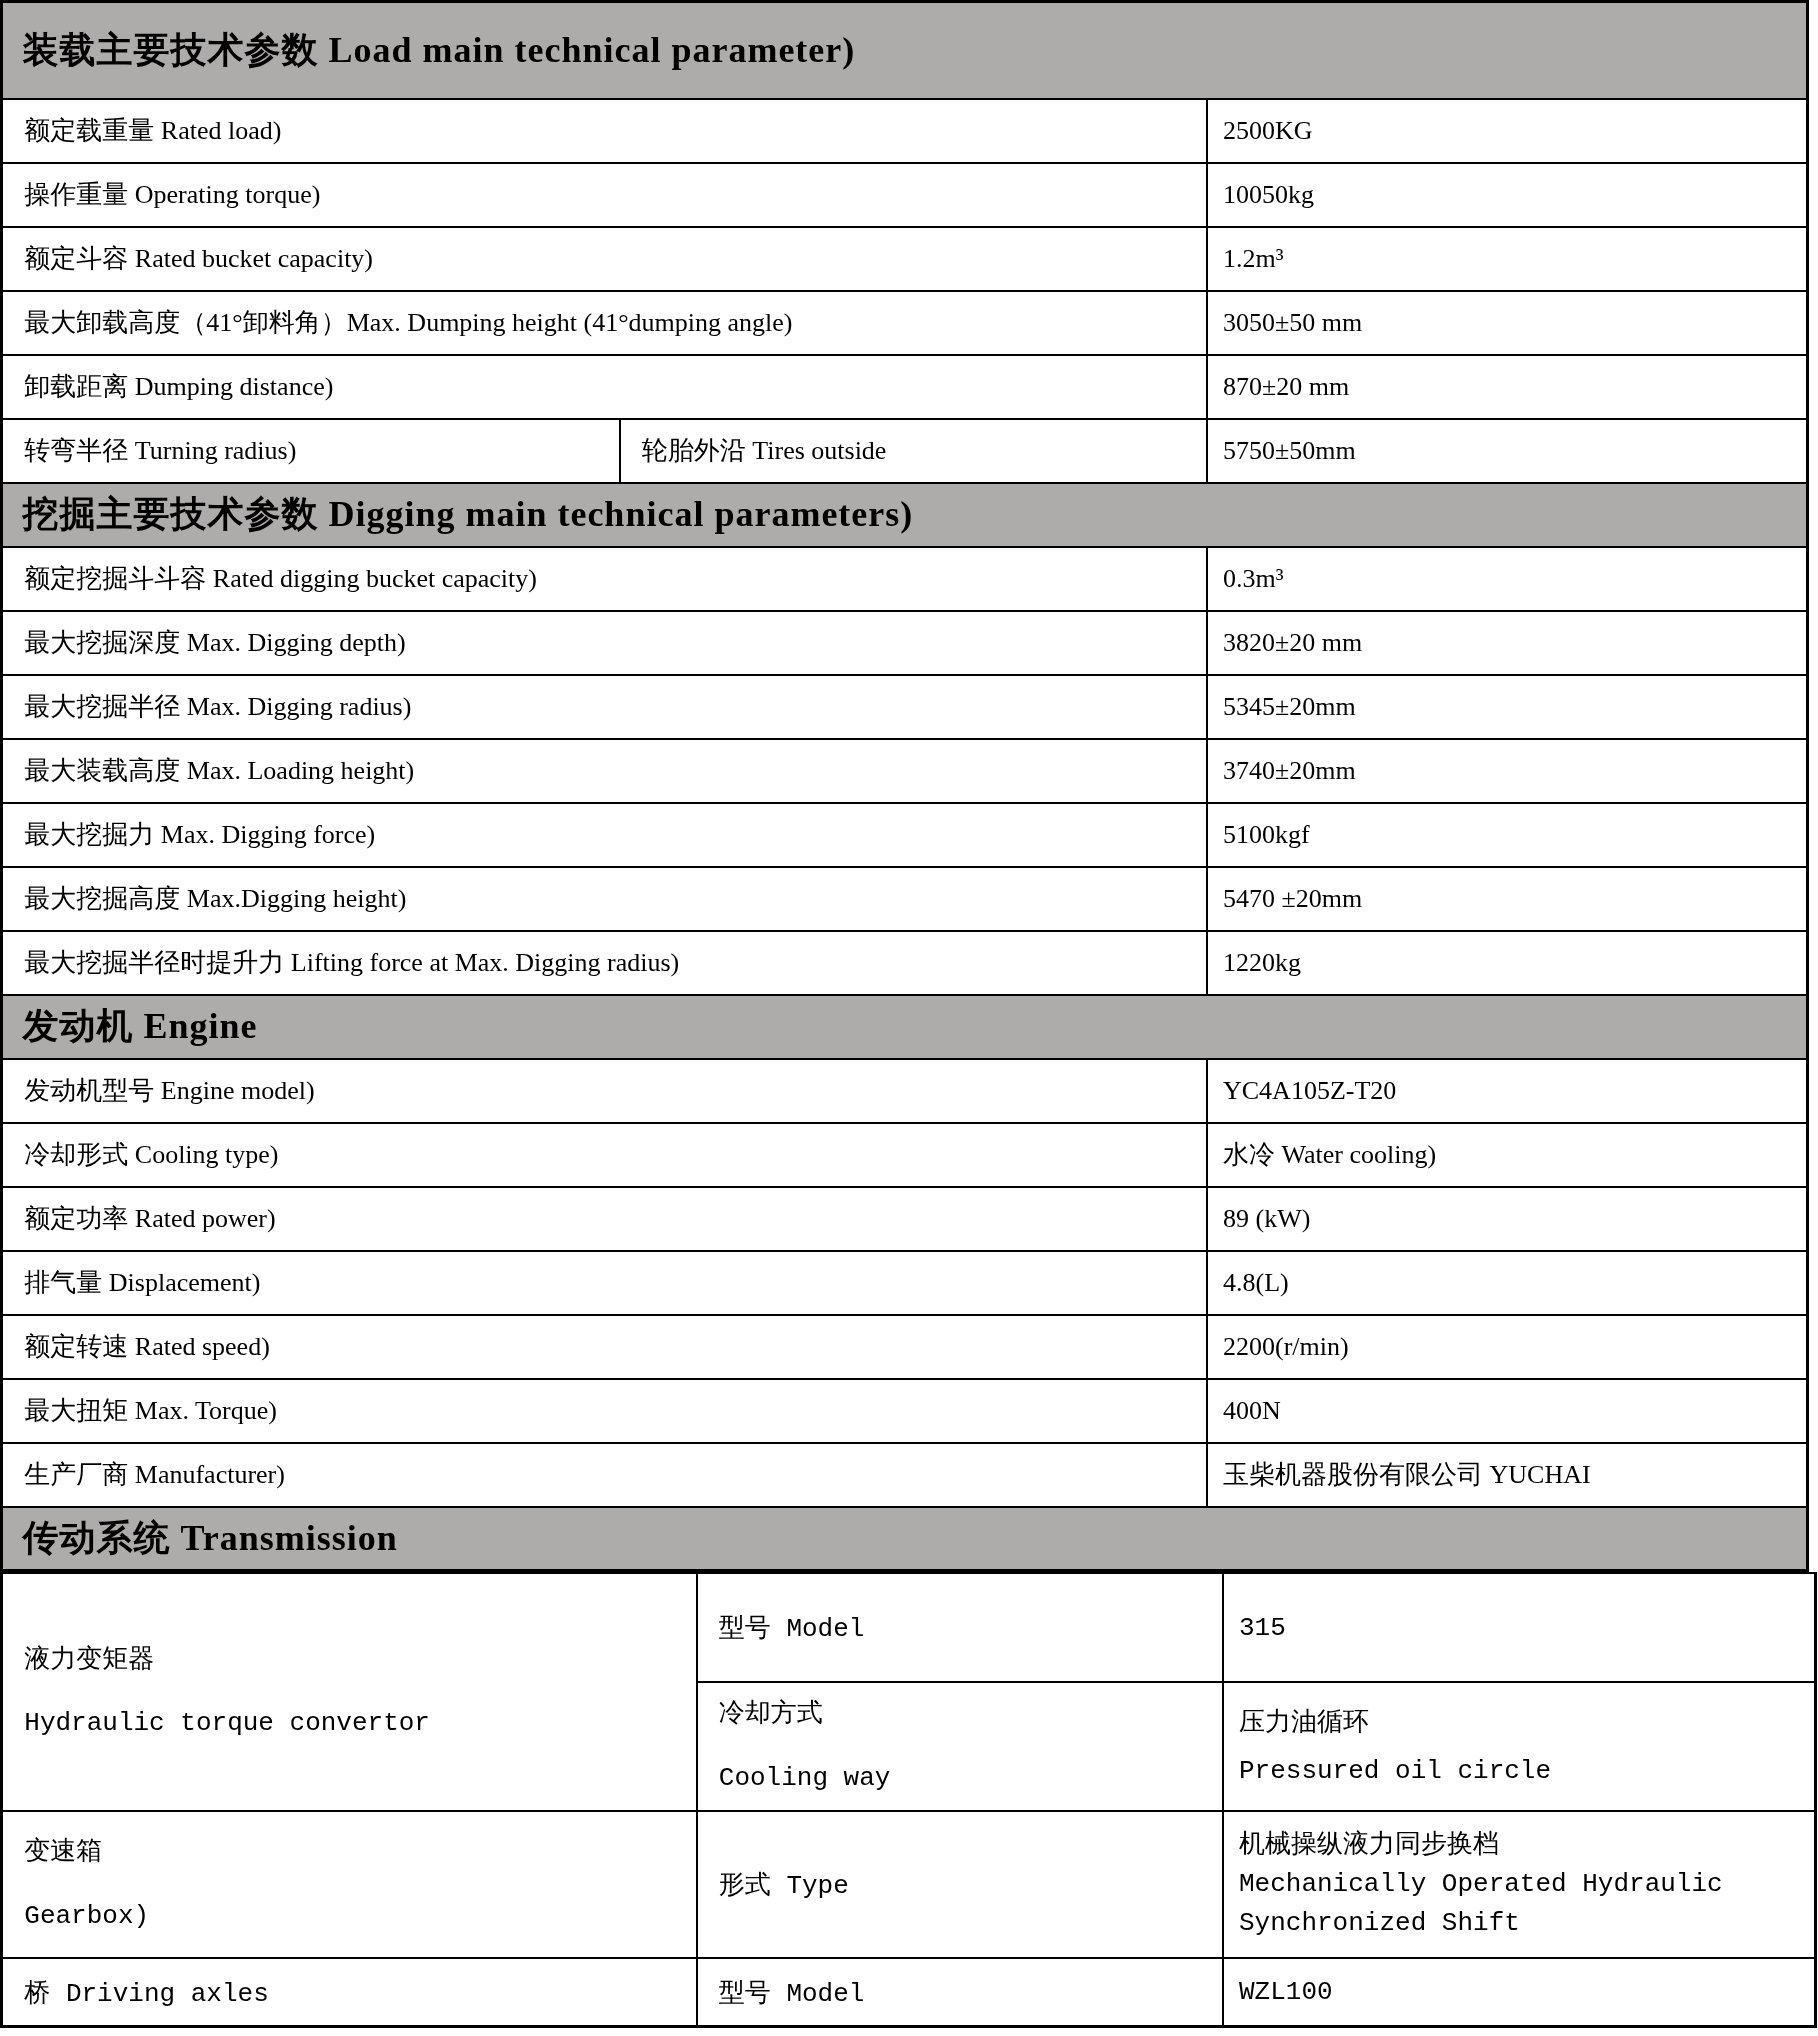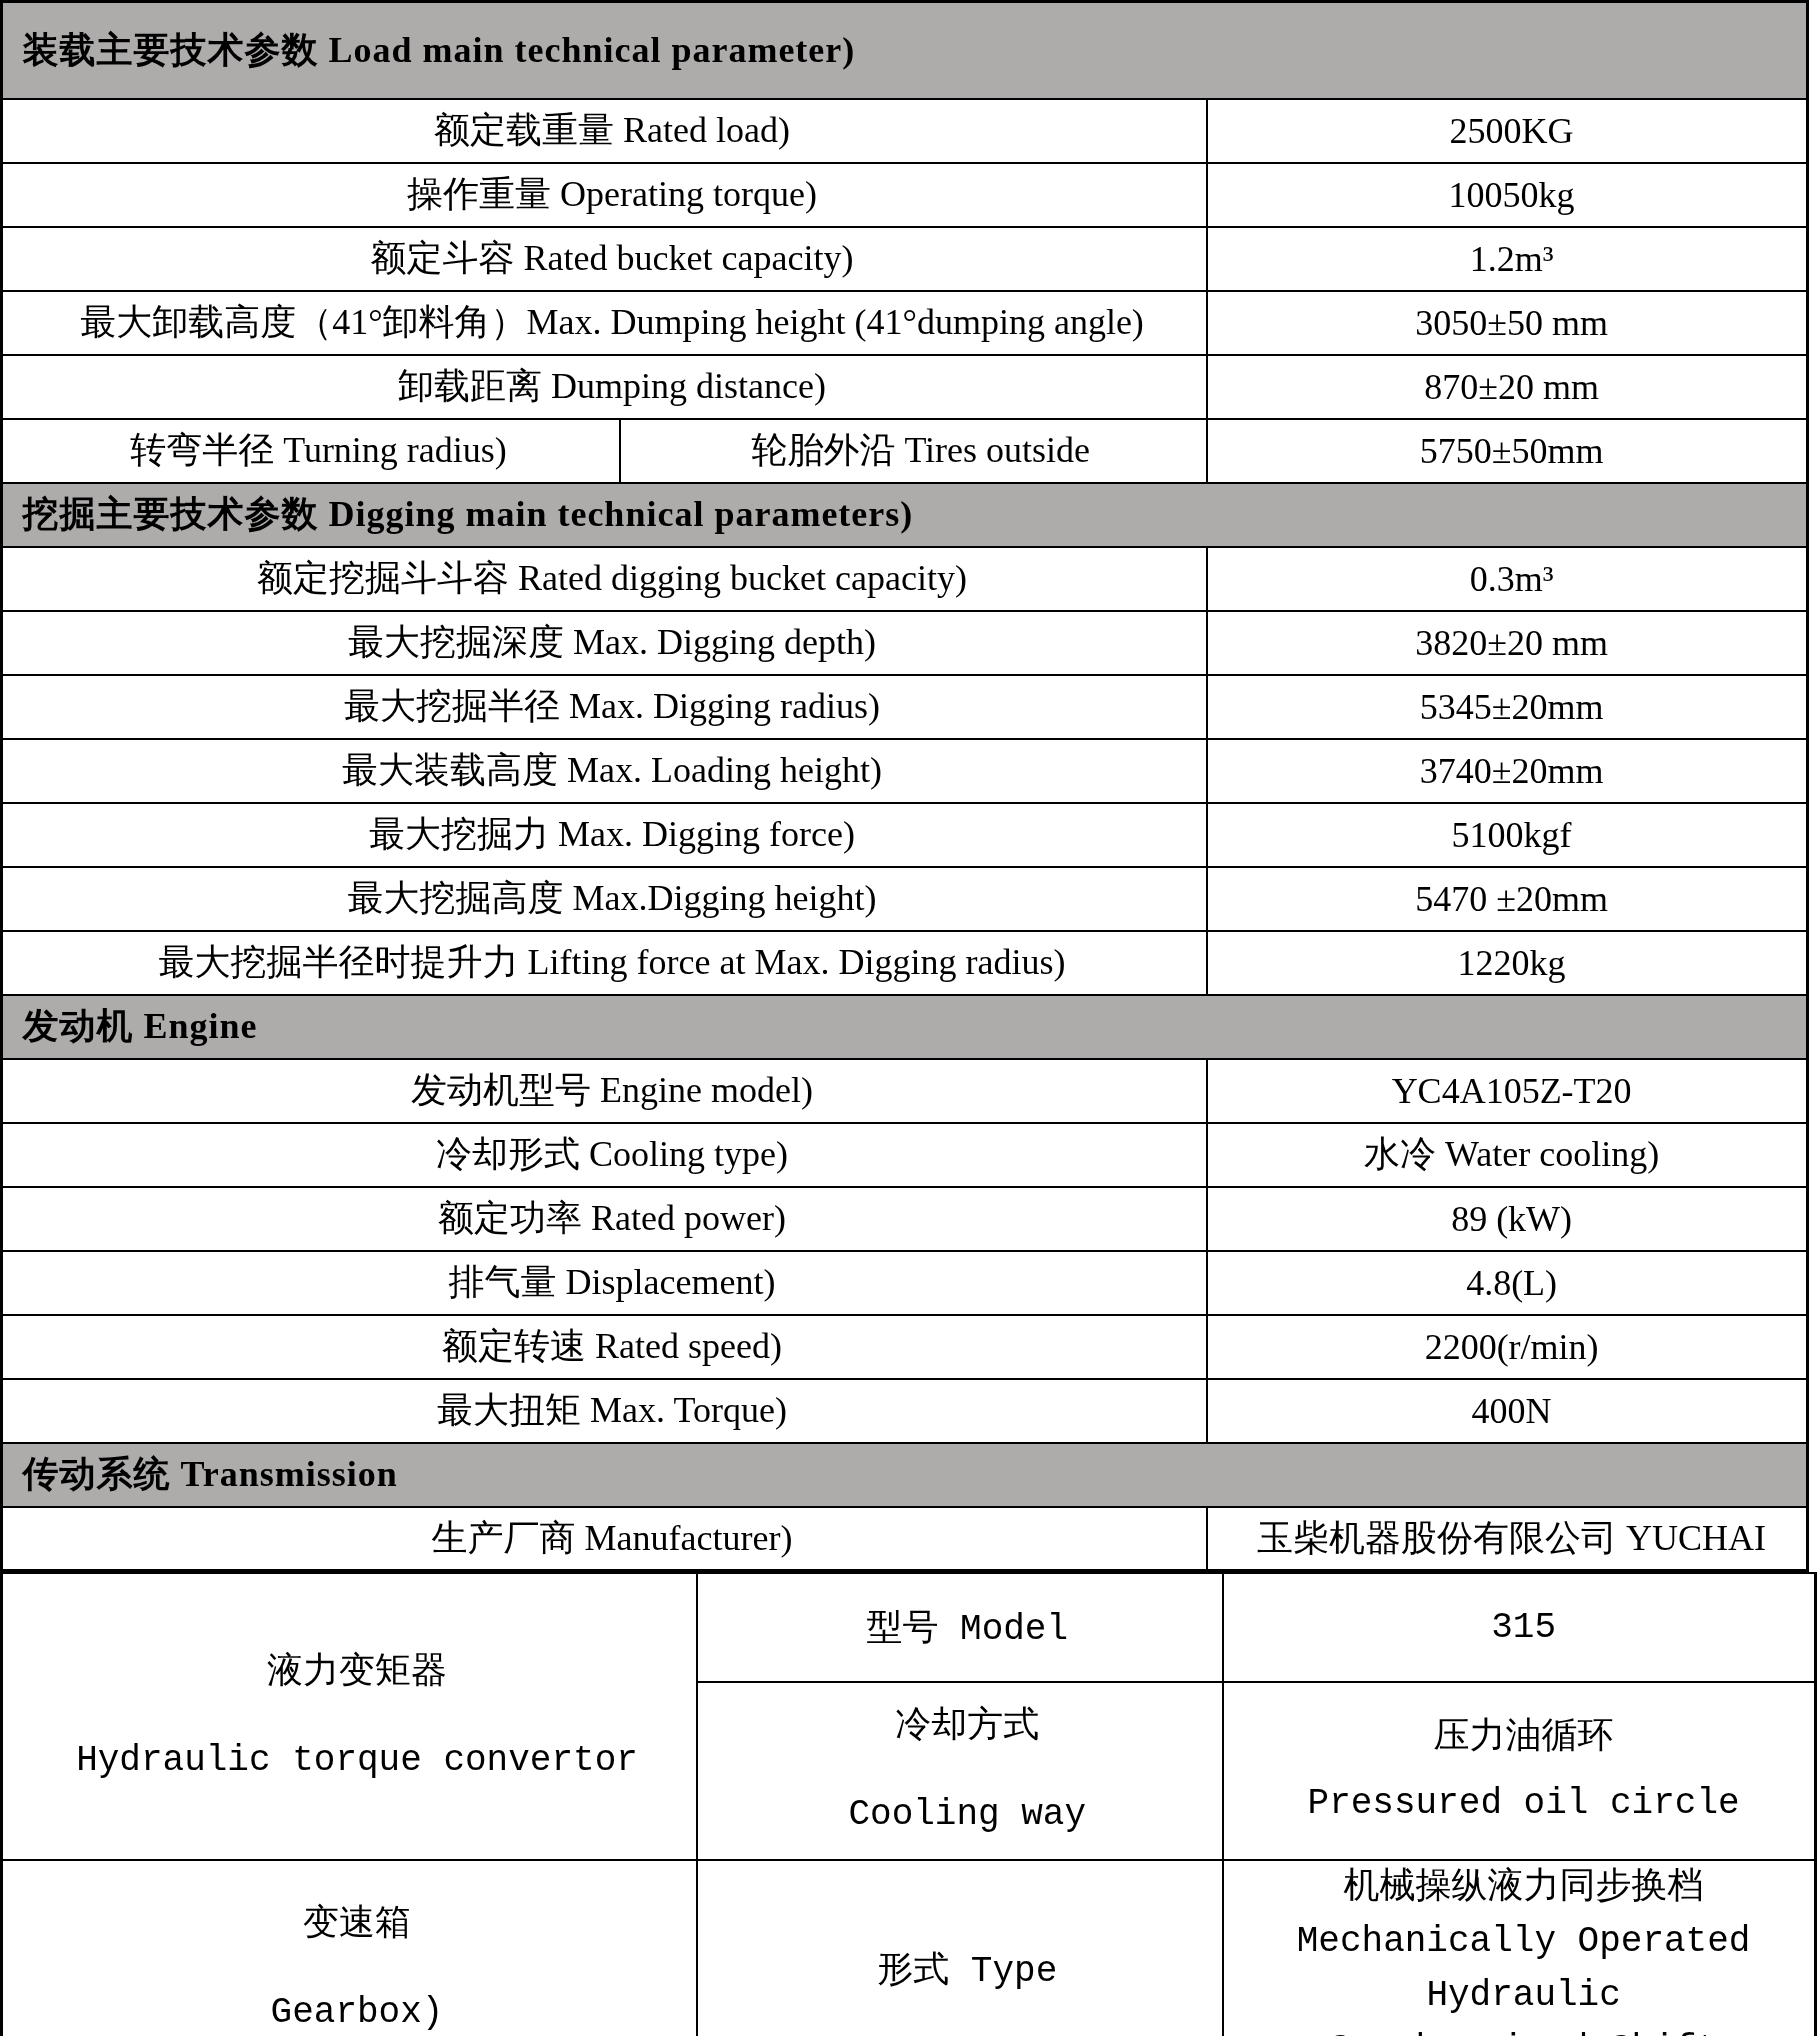--- a/index.html
+++ b/index.html
@@ -39,26 +39,25 @@
   th.section {
     background: #aeabab;
     text-align: left;
     font-weight: bold;
     font-size: 36px;
     padding: 0 0 0 19.4px;
     vertical-align: middle;
     letter-spacing: 1px;
   }
   td {
-    font-size: 36px;
+    font-size: 26px;
     vertical-align: middle;
     padding: 0 5.8px 0 21.3px;
     overflow: hidden;
     white-space: pre-line;
-    text-align: center;
   }
   td.value {
     padding-left: 15.5px;
   }
   td.sublabel {
     padding-left: 21.3px;
   }
   
   tr.h100 { height: 97px; }
   tr.h66  { height: 64px;  }
@@ -167,26 +166,26 @@
     </tr>
     <tr class="h66">
       <td colspan="2">额定转速 Rated speed)</td>
       <td class="value">2200(r/min)</td>
     </tr>
     <tr class="h66">
       <td colspan="2">最大扭矩 Max.  Torque)</td>
       <td class="value">400N</td>
     </tr>
     <tr class="h66">
-      <th class="section" colspan="3">传动系统 Transmission</th>
-    </tr>
-
-    <tr class="h66">
       <td colspan="2">生产厂商 Manufacturer)</td>
       <td class="value">玉柴机器股份有限公司 YUCHAI</td>
+    </tr>
+
+    <tr class="h66">
+      <th class="section" colspan="3">传动系统 Transmission</th>
     </tr>
   </tbody>
     </table>
 
   <table class="tbl-bottom">
     <colgroup>
       <col style="width:695px">
       <col style="width:526px">
       <col style="width:593px">
     </colgroup>

